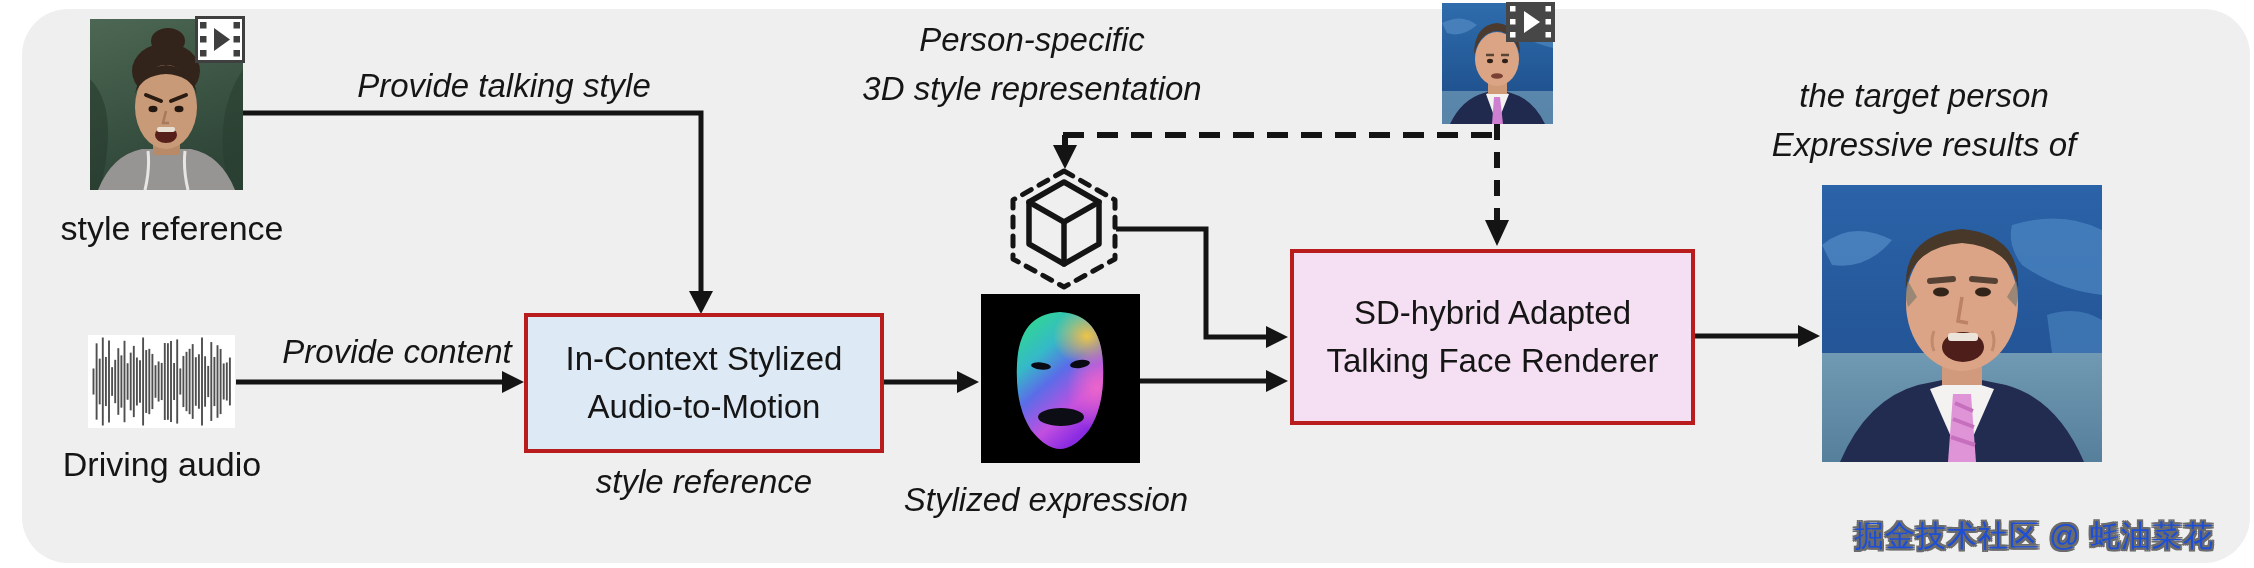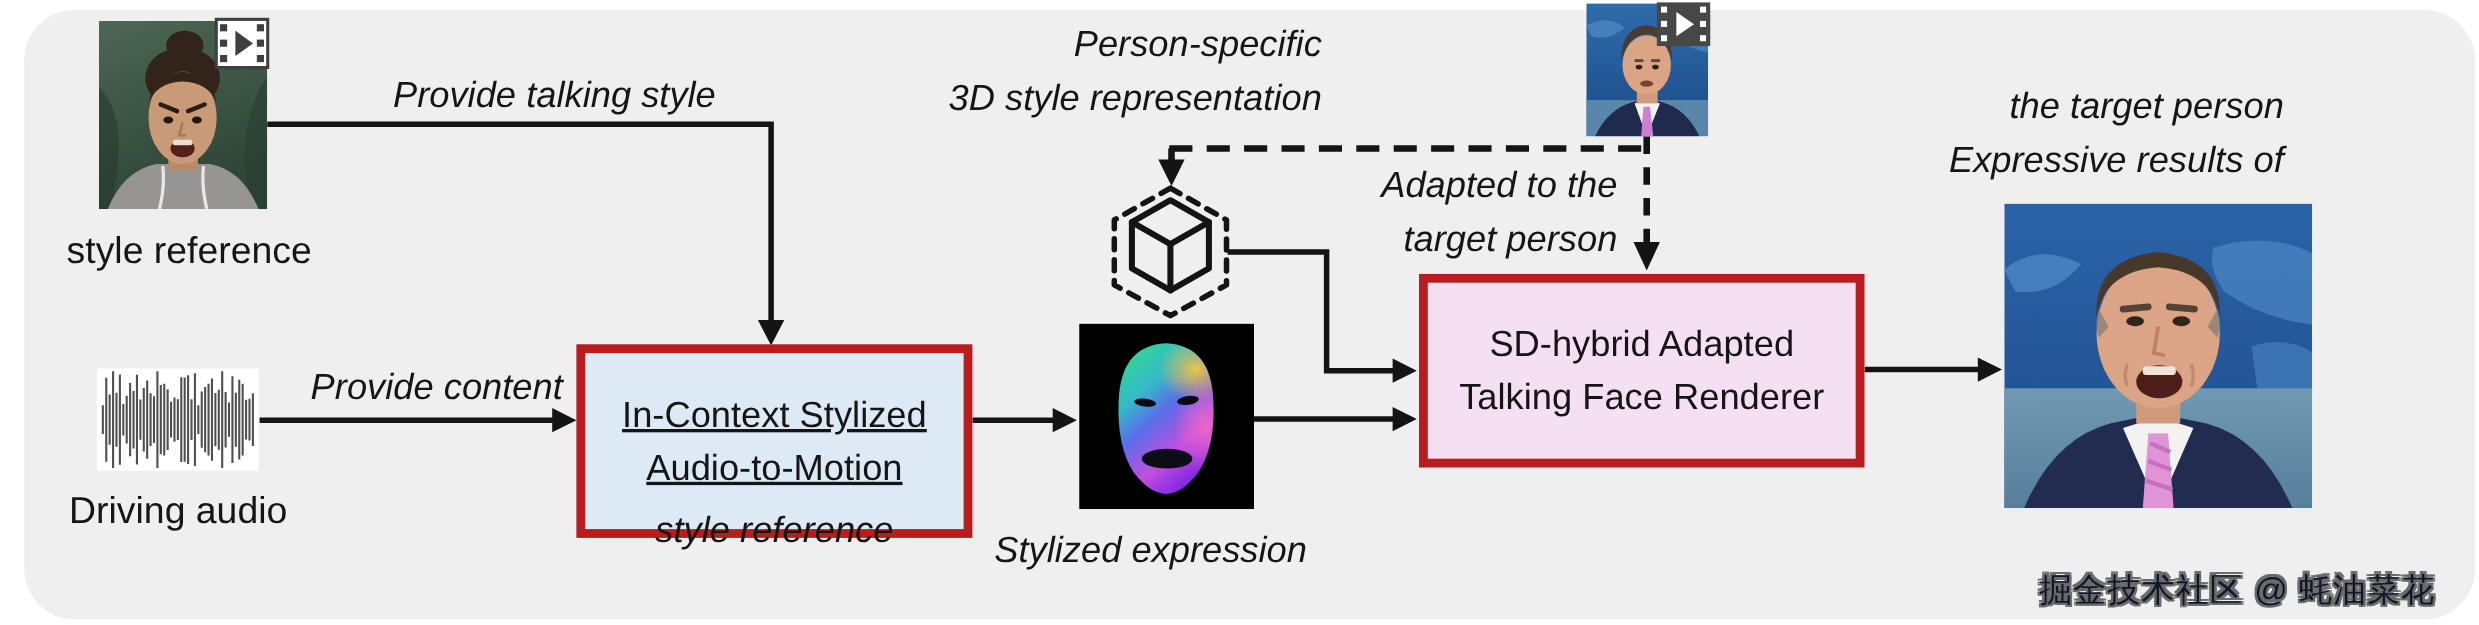--- a/index.html
+++ b/index.html
@@ -6,35 +6,35 @@
   .stage{
     position:relative;width:2254px;height:568px;overflow:hidden;
     font-family:"Liberation Sans","DejaVu Sans",sans-serif;color:#151515;
     background:#ffffff;
   }
   .card{position:absolute;left:22px;top:9px;width:2228px;height:554px;border-radius:46px;background:#efeff0;}
   svg.connectors{position:absolute;left:0;top:0;width:2254px;height:568px;pointer-events:none;}
   .abs{position:absolute;}
   .thumb{position:absolute;overflow:hidden;}
   .modbox{
-    position:absolute;border:8px solid #b91c1c;display:flex;flex-direction:column;
+    position:absolute;border:4px solid #b91c1c;display:flex;flex-direction:column;
     align-items:center;justify-content:center;text-align:center;
     font-size:33px;line-height:1.45;box-sizing:border-box;
   }
   .modbox.blue{background:#dde9f4;}
   .modbox.pink{background:#f5dff2;}
   .lbl{
-    position:absolute;transform:translateX(-50%);text-align:right;
+    position:absolute;transform:translateX(-50%);text-align:center;
     font-size:33px;line-height:1.48;white-space:nowrap;
   }
   .lbl.it{font-style:italic;}
   .lbl.cap{font-size:34px;line-height:1.55;}
   .watermark{
     position:absolute;right:40px;top:516px;font-size:30px;letter-spacing:1px;
-    color:#0f172a;
+    color:#1d4ed8;
     text-shadow:-2px -2px 0 #6b6b6b, 2px -2px 0 #6b6b6b, -2px 2px 0 #6b6b6b,
                  2px 2px 0 #6b6b6b, 0 2px 0 #6b6b6b, 0 -2px 0 #6b6b6b,
                  2px 0 0 #6b6b6b, -2px 0 0 #6b6b6b;
   }
 </style>
 </head>
 <body>
 
 <div class="stage">
 
@@ -172,21 +172,21 @@
         <line x1="135.70000000000002" x2="135.70000000000002" y1="28.458190712426102" y2="64.5418092875739" stroke="#4f4f4f" stroke-width="1.9"></line>
         <line x1="138.8" x2="138.8" y1="27.466144695220414" y2="65.53385530477959" stroke="#4f4f4f" stroke-width="1.9"></line>
         <line x1="141.9" x2="141.9" y1="22.54125894118902" y2="70.45874105881097" stroke="#4f4f4f" stroke-width="1.9"></line>
       </svg>
   </div>
   <div class="lbl cap" style="left:162px;top:438px;">Driving audio</div>
 
   <div class="lbl it" style="left:471px;top:62px;margin-left:33px;">Provide talking style</div>
   <div class="lbl it" style="left:351px;top:328px;margin-left:46px;">Provide content</div>
 
-  <div class="modbox blue" style="left:524px;top:313px;width:360px;height:176px;text-decoration:underline;">
+  <div class="modbox blue" style="left:524px;top:313px;width:360px;height:140px;">
     <div>In-Context Stylized</div>
     <div>Audio-to-Motion</div>
   </div>
   <div class="lbl it" style="left:704px;top:458px;">
     <div>style reference</div>
   </div>
 
   <div class="lbl it" style="left:1032px;top:16px;">
     <div>Person-specific</div>
     <div>3D style representation</div>
@@ -270,24 +270,20 @@
           <rect x="4" y="17" width="5.5" height="5.5"></rect>
           <rect x="4" y="30" width="5.5" height="5.5"></rect>
         <rect x="39.5" y="4" width="5.5" height="5.5"></rect>
           <rect x="39.5" y="17" width="5.5" height="5.5"></rect>
           <rect x="39.5" y="30" width="5.5" height="5.5"></rect>
         <path d="M18 9 L34 20 L18 31 Z"></path>
       </g>
     </svg>
   </div>
 
-  <div class="lbl it" style="left:1363px;top:144px;">
-    <div>Adapted to the</div>
-    <div>target person</div>
-  </div>
 
   <div class="modbox pink" style="left:1290px;top:249px;width:405px;height:176px;">
     <div>SD-hybrid Adapted</div>
     <div>Talking Face Renderer</div>
   </div>
 
   <div class="lbl it" style="left:1924px;top:72px;">
     <div>the target person</div>
     <div>Expressive results of</div>
   </div>

